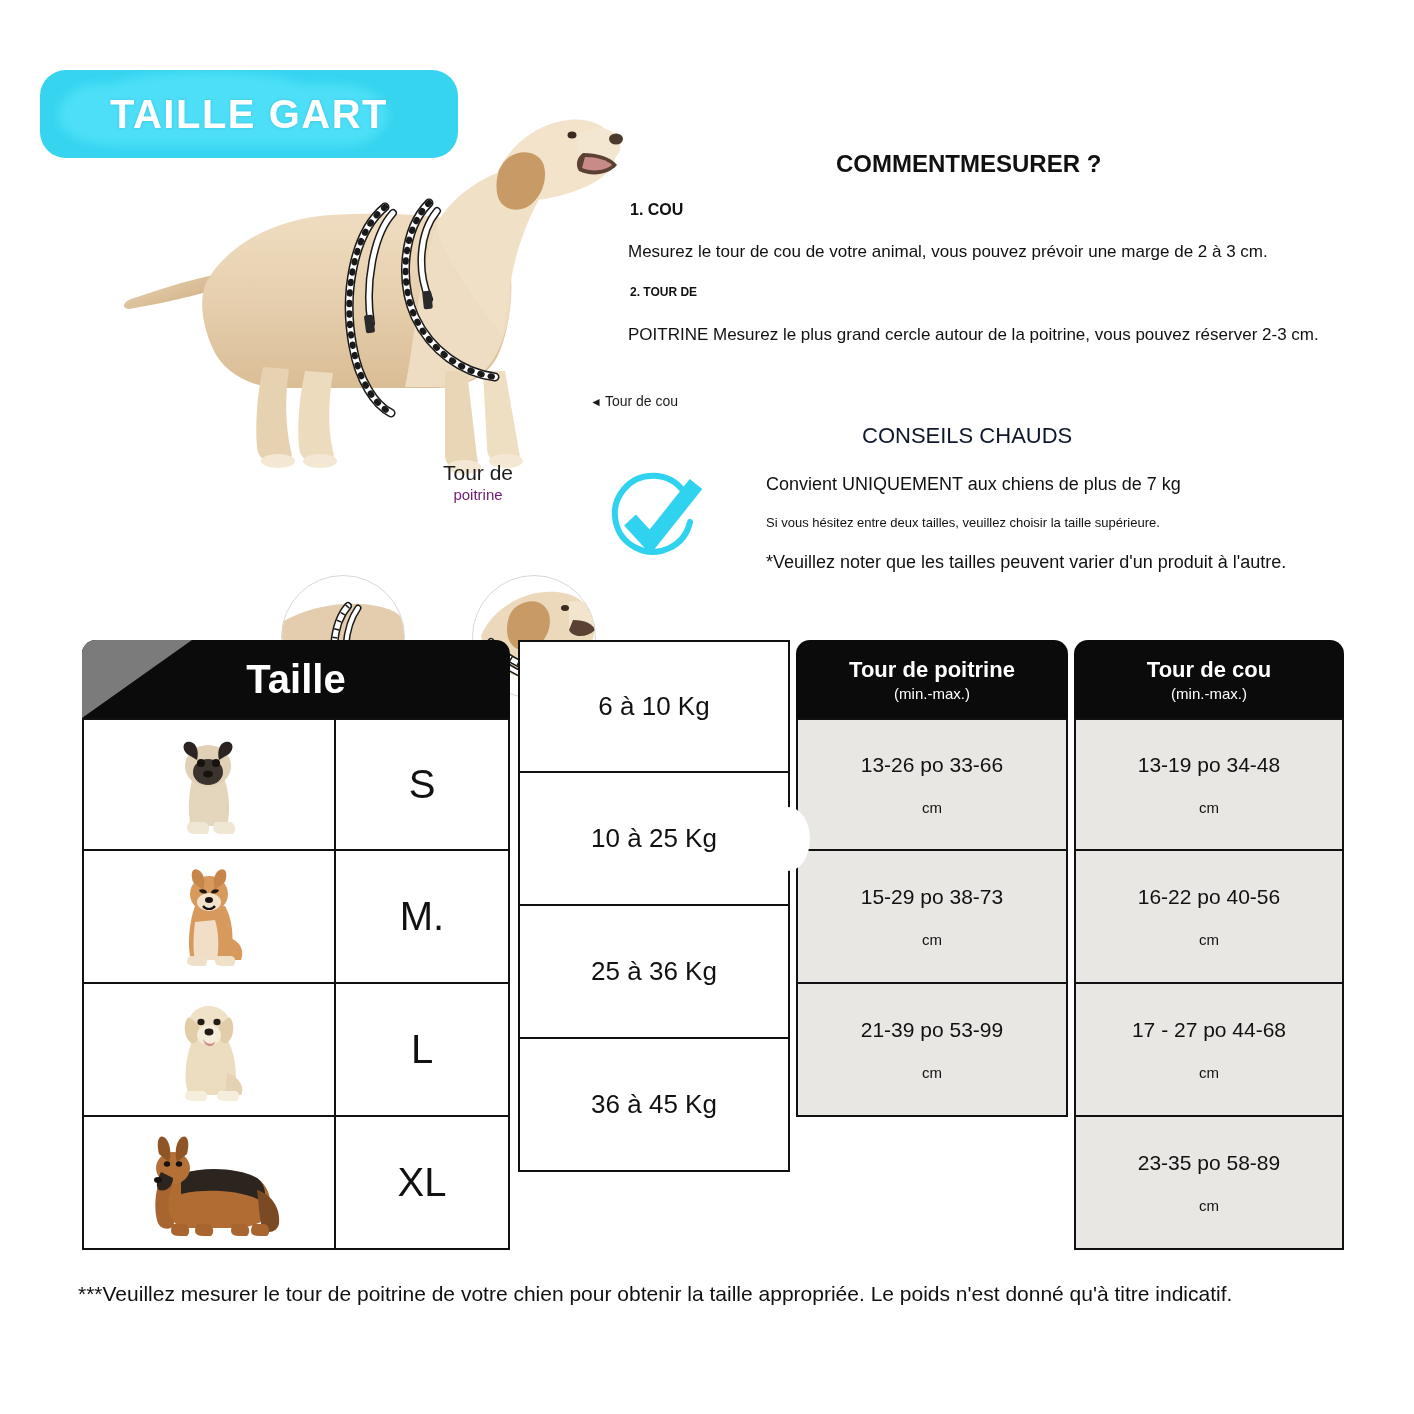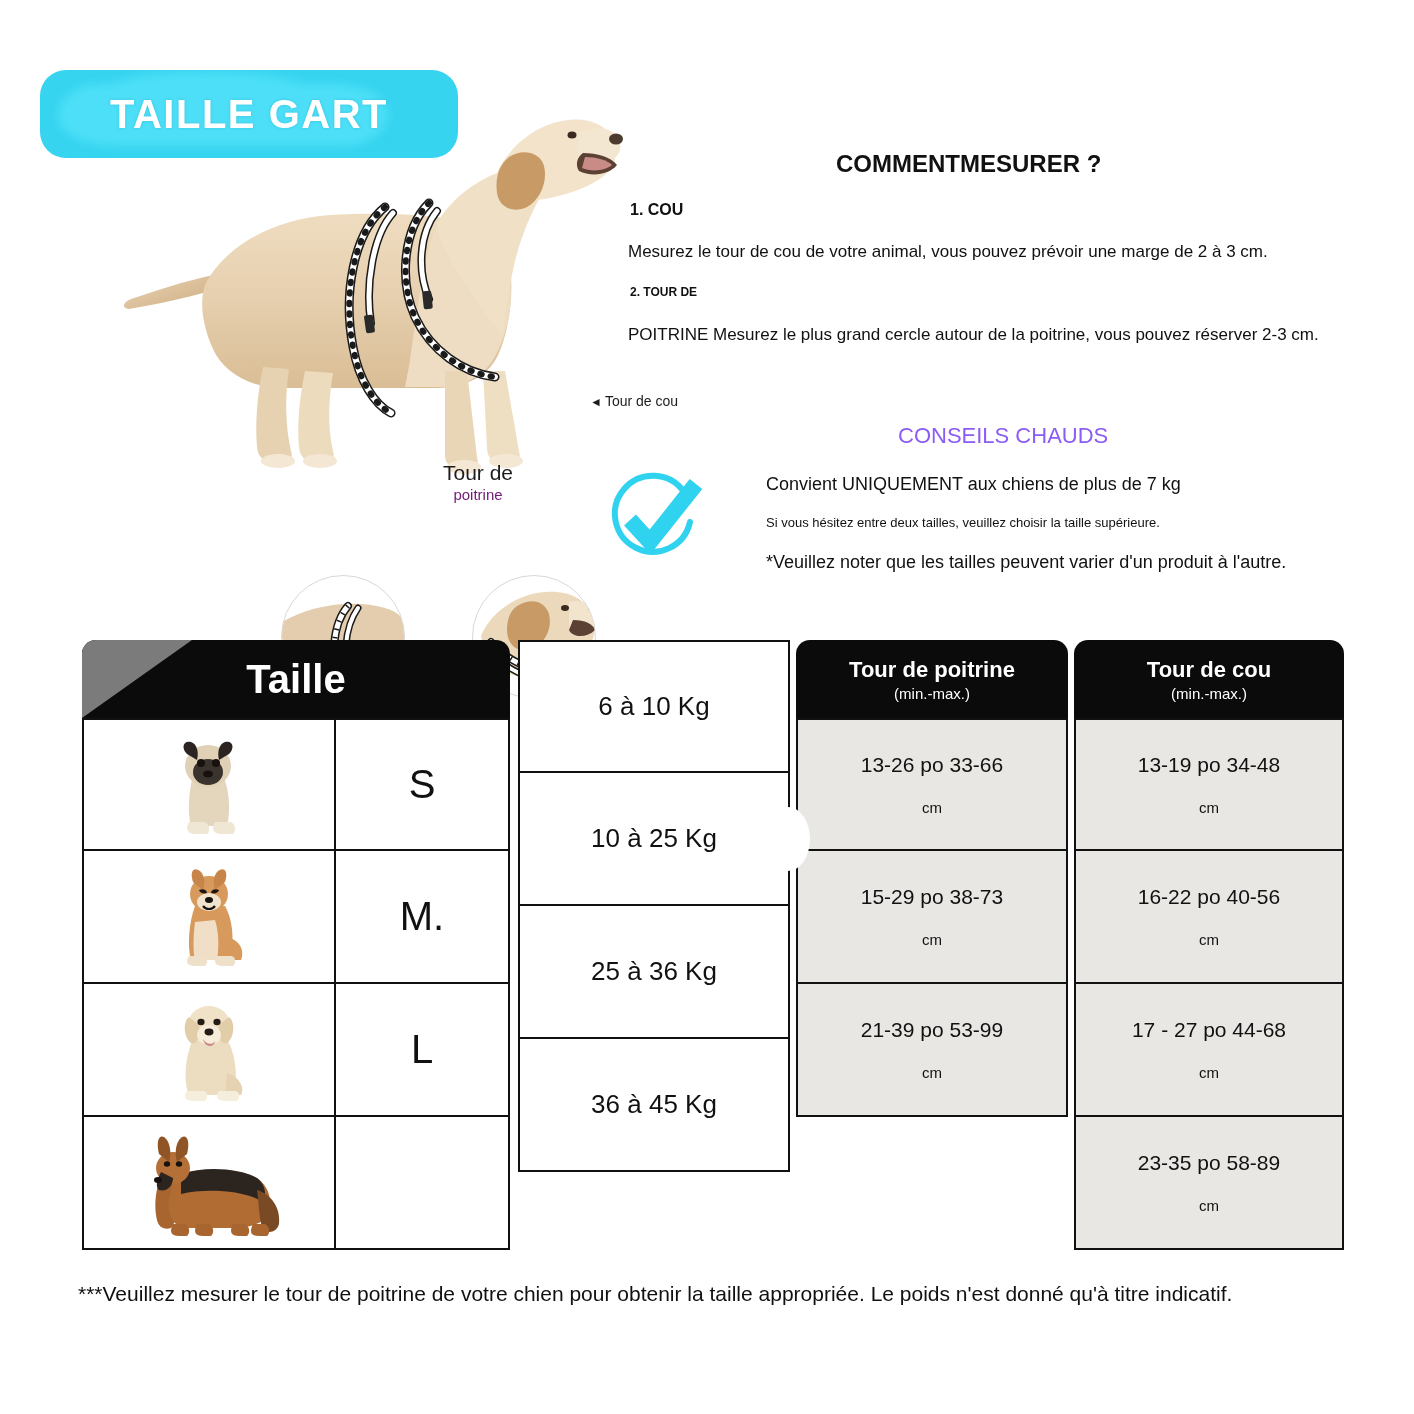--- a/index.html
+++ b/index.html
@@ -66,21 +66,21 @@
      border-radius:50%; border:1px solid #d8d8d8; overflow:hidden; background:#fff; }
   .wrong .xbadge { position:absolute; right:2px; bottom:0px; width:42px; height:42px; }
 
   
   .rtitle1 { position: absolute; left: 836px; top: 150px; font-size: 24px; font-weight: bold; color:#111; }
   .t-step1 { position: absolute; left: 630px; top: 201px; font-size: 16px; font-weight: bold; color:#111; }
   .t-body1 { position: absolute; left: 628px; top: 242px; font-size: 17px; color:#111; white-space: nowrap; }
   .t-step2 { position: absolute; left: 630px; top: 285px; font-size: 12px; font-weight: bold; color:#111; }
   .t-body2 { position: absolute; left: 628px; top: 325px; font-size: 17px; color:#111; white-space: nowrap; }
 
-  .rtitle2 { position: absolute; left: 862px; top: 423px; font-size: 22px; color:#8b5cf6;margin-left:36px; }
+  .rtitle2 { position: absolute; left: 862px; top: 423px; font-size: 22px; color:#0f172a; }
   .t-warm1 { position: absolute; left: 766px; top: 474px; font-size: 18px; color:#111; white-space: nowrap; }
   .t-warm2 { position: absolute; left: 766px; top: 515px; font-size: 13px; color:#111; white-space: nowrap; }
   .t-warm3 { position: absolute; left: 766px; top: 552px; font-size: 18px; color:#111; white-space: nowrap; }
 
   
   .table { position:absolute; left: 82px; top: 640px; width: 1262px; height: 620px; }
 
   .grp { position:absolute; top:0; }
   .grp-size  { left: 0px;   width: 428px; }
   .grp-poids { left: 436px; width: 272px; }
@@ -382,20 +382,23 @@
               <path d="M124 96 C120 104 122 108 130 108 L138 108 C142 104 140 98 136 96 Z" fill="#a8652f"></path>
               <ellipse cx="44" cy="40" rx="17" ry="16" fill="#b57037"></ellipse>
               <path d="M30 26 C26 10 32 4 38 12 C42 18 42 28 40 34 Z" fill="#8f5526"></path>
               <path d="M58 26 C62 10 56 4 50 12 C46 18 46 28 48 34 Z" fill="#8f5526"></path>
               <path d="M32 44 C28 52 26 58 30 62 C38 64 44 58 44 50 Z" fill="#2c241f"></path>
               <ellipse cx="29" cy="52" rx="4" ry="3" fill="#17120f"></ellipse>
               <ellipse cx="38" cy="36" rx="3.2" ry="2.8" fill="#17120f"></ellipse>
               <ellipse cx="50" cy="36" rx="3.2" ry="2.8" fill="#17120f"></ellipse>
             </svg>
           </div>
+          <div class="size-let">
+            <span>XL</span>
+          </div>
         </div>
 
       </div>
     </div>
 
     <div class="grp grp-poids">
       <div class="body">
         <div class="rowcell poids-cell">
           <span>6 à 10 Kg</span>
         </div>

